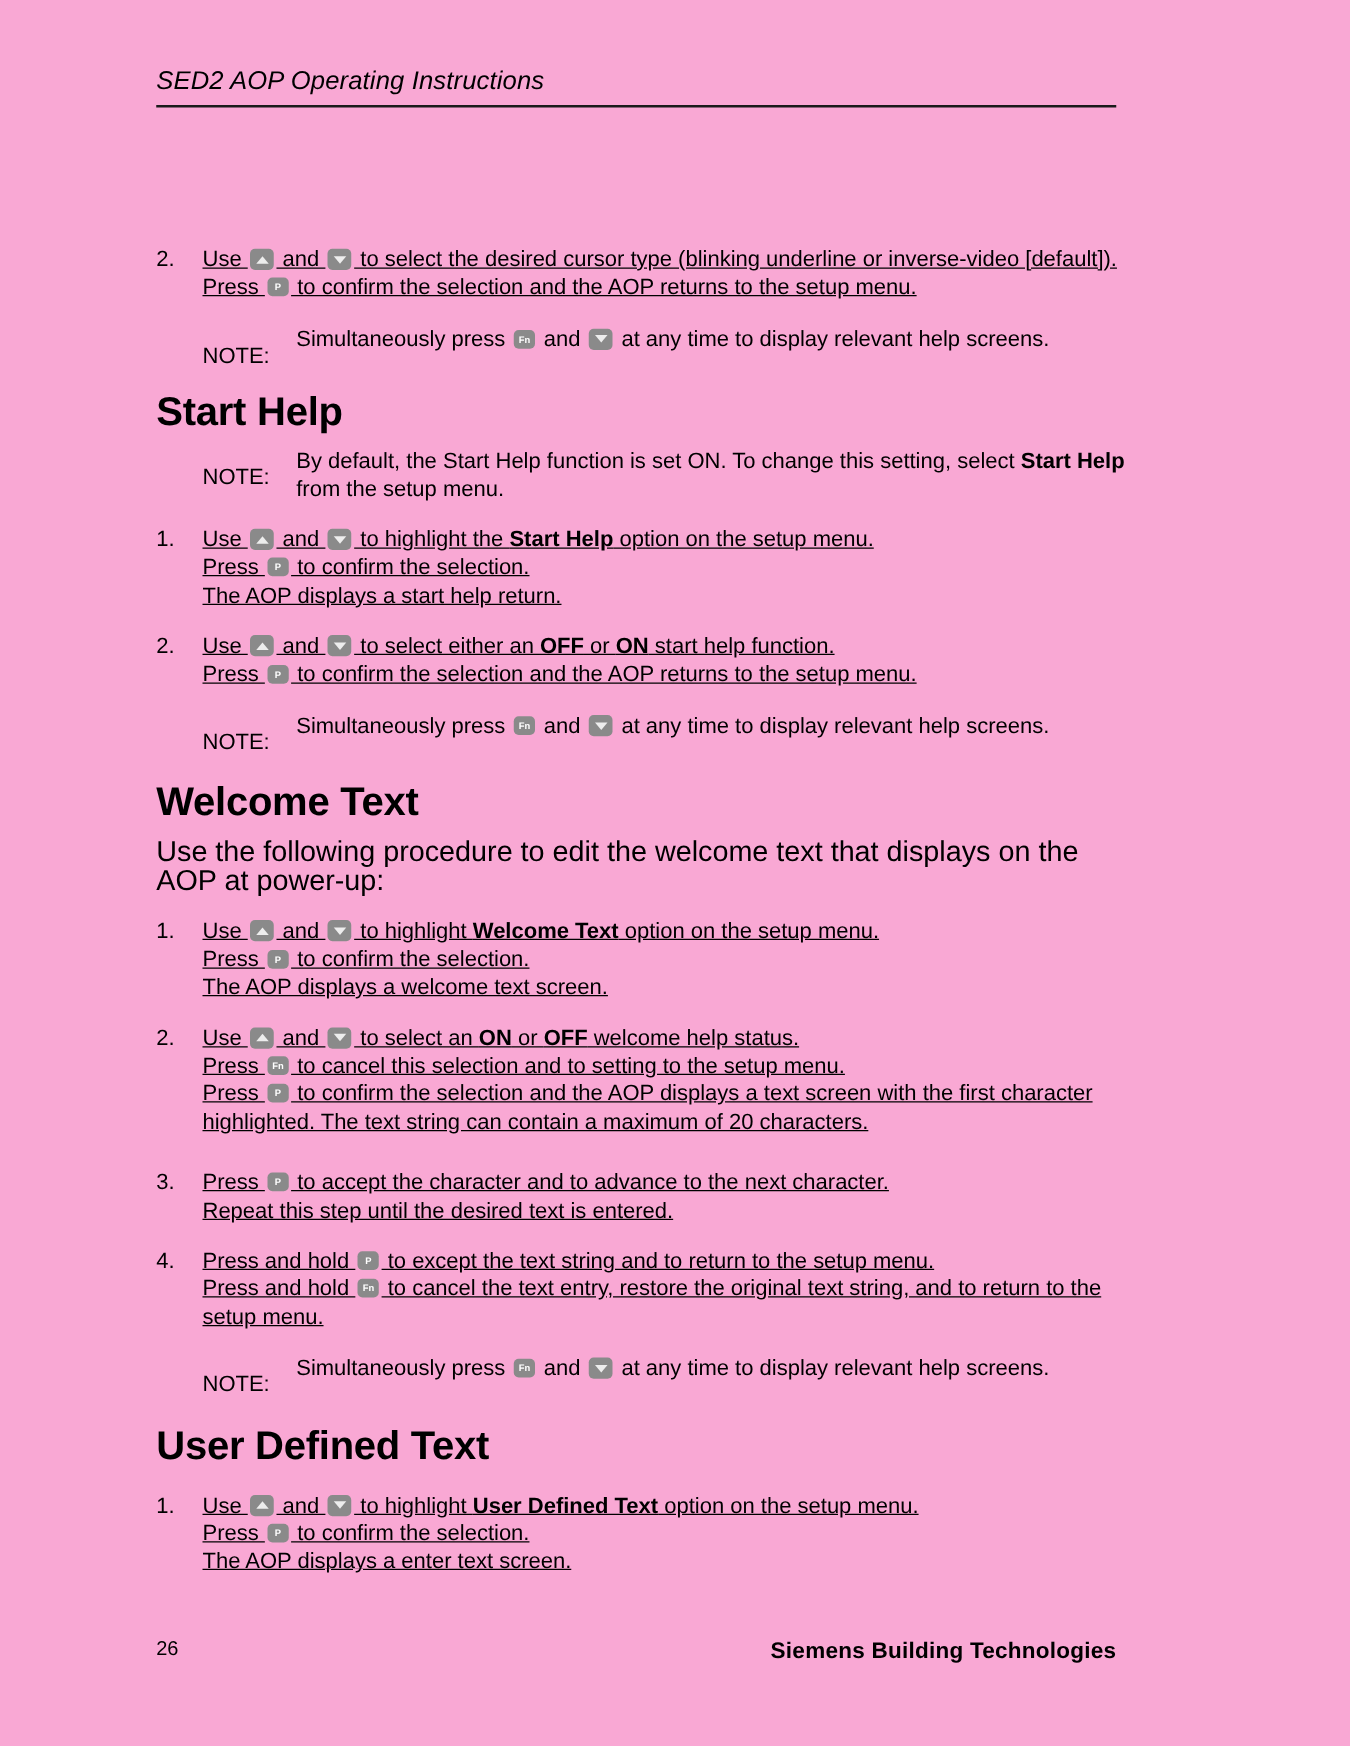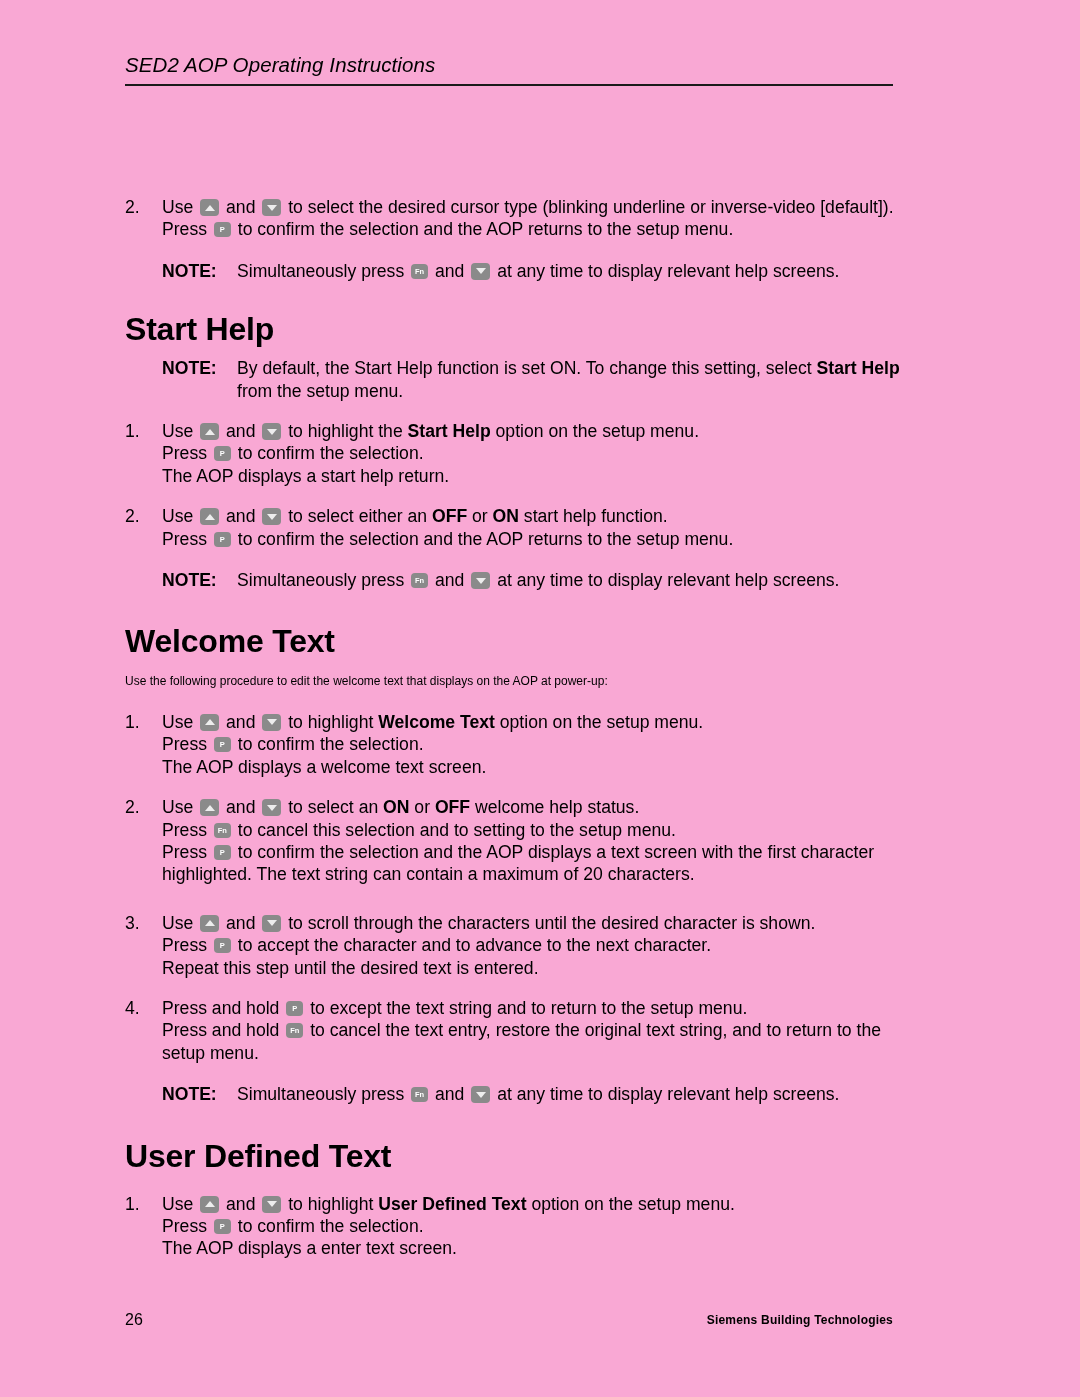--- a/index.html
+++ b/index.html
@@ -57,21 +57,21 @@
     line-height: 38px;
     letter-spacing: -0.2px;
     margin: 0;
   }
   .sec-start-help   { margin-top: 28px; margin-bottom: 9px; }
   .sec-welcome      { margin-top: 31px; margin-bottom: 9px; }
   .sec-user-defined { margin-top: 31px; margin-bottom: 9px; }
 
   
   .para {
-    font-size: 12px;
+    font-size: 23px;
     line-height: 22.4px;
     margin: 0;
   }
   .intro { margin-top: 10px; }
 
   
   .item {
     position: relative;
     padding-left: 37px;
     margin-top: 18px;
@@ -80,35 +80,36 @@
     position: absolute;
     left: 0;
     top: 0;
     font-size: 17.6px;
     line-height: 22.4px;
   }
   .line {
     font-size: 17.6px;
     line-height: 22.4px;
     white-space: normal;
+    text-decoration: underline;
   }
 
   
   .note {
     position: relative;
     padding-left: 37px;
     margin-top: 19px;
   }
   .note-lbl {
     position: absolute;
     left: 37px;
-    top: 0;
+    top: 13px;
     font-size: 17.6px;
     line-height: 22.4px;
-    font-weight: bold;
+    font-weight: normal;
     text-align: right;
   }
   .note-body {
     padding-left: 75px;
     font-size: 17.6px;
     line-height: 22.4px;
   }
 
   b, .b { font-weight: bold; }
 
@@ -165,21 +166,21 @@
     width: 768px;
     display: flex;
     justify-content: space-between;
     align-items: flex-start;
   }
   .footer-page {
     font-size: 16px;
     line-height: 20px;
   }
   .footer-brand {
-    font-size: 12px;
+    font-size: 18px;
     line-height: 20px;
     font-weight: bold;
     letter-spacing: 0.2px;
   }
 </style>
 </head>
 <body>
 
 <div class="page">
 
@@ -267,23 +268,20 @@
         <span>Press </span><span class="key small"><span class="key-label">Fn</span></span><span> to cancel this selection and to setting to the setup menu.</span>
       </div>
       <div class="line">
         <span>Press </span><span class="key small"><span class="key-label">P</span></span><span> to confirm the selection and the AOP displays a text screen with the first character highlighted. The text string can contain a maximum of 20 characters.</span>
       </div>
     </div>
 
     <div class="item" style="margin-top:26px">
       <span class="item-num">3.</span>
       <div class="line">
-        <span>Use </span><span class="key"><span class="key-tri up"></span></span><span> and </span><span class="key"><span class="key-tri down"></span></span><span> to scroll through the characters until the desired character is shown.</span>
-      </div>
-      <div class="line">
         <span>Press </span><span class="key small"><span class="key-label">P</span></span><span> to accept the character and to advance to the next character.</span>
       </div>
       <div class="line">Repeat this step until the desired text is entered.</div>
     </div>
 
     <div class="item">
       <span class="item-num">4.</span>
       <div class="line">
         <span>Press and hold </span><span class="key small"><span class="key-label">P</span></span><span> to except the text string and to return to the setup menu.</span>
       </div>

